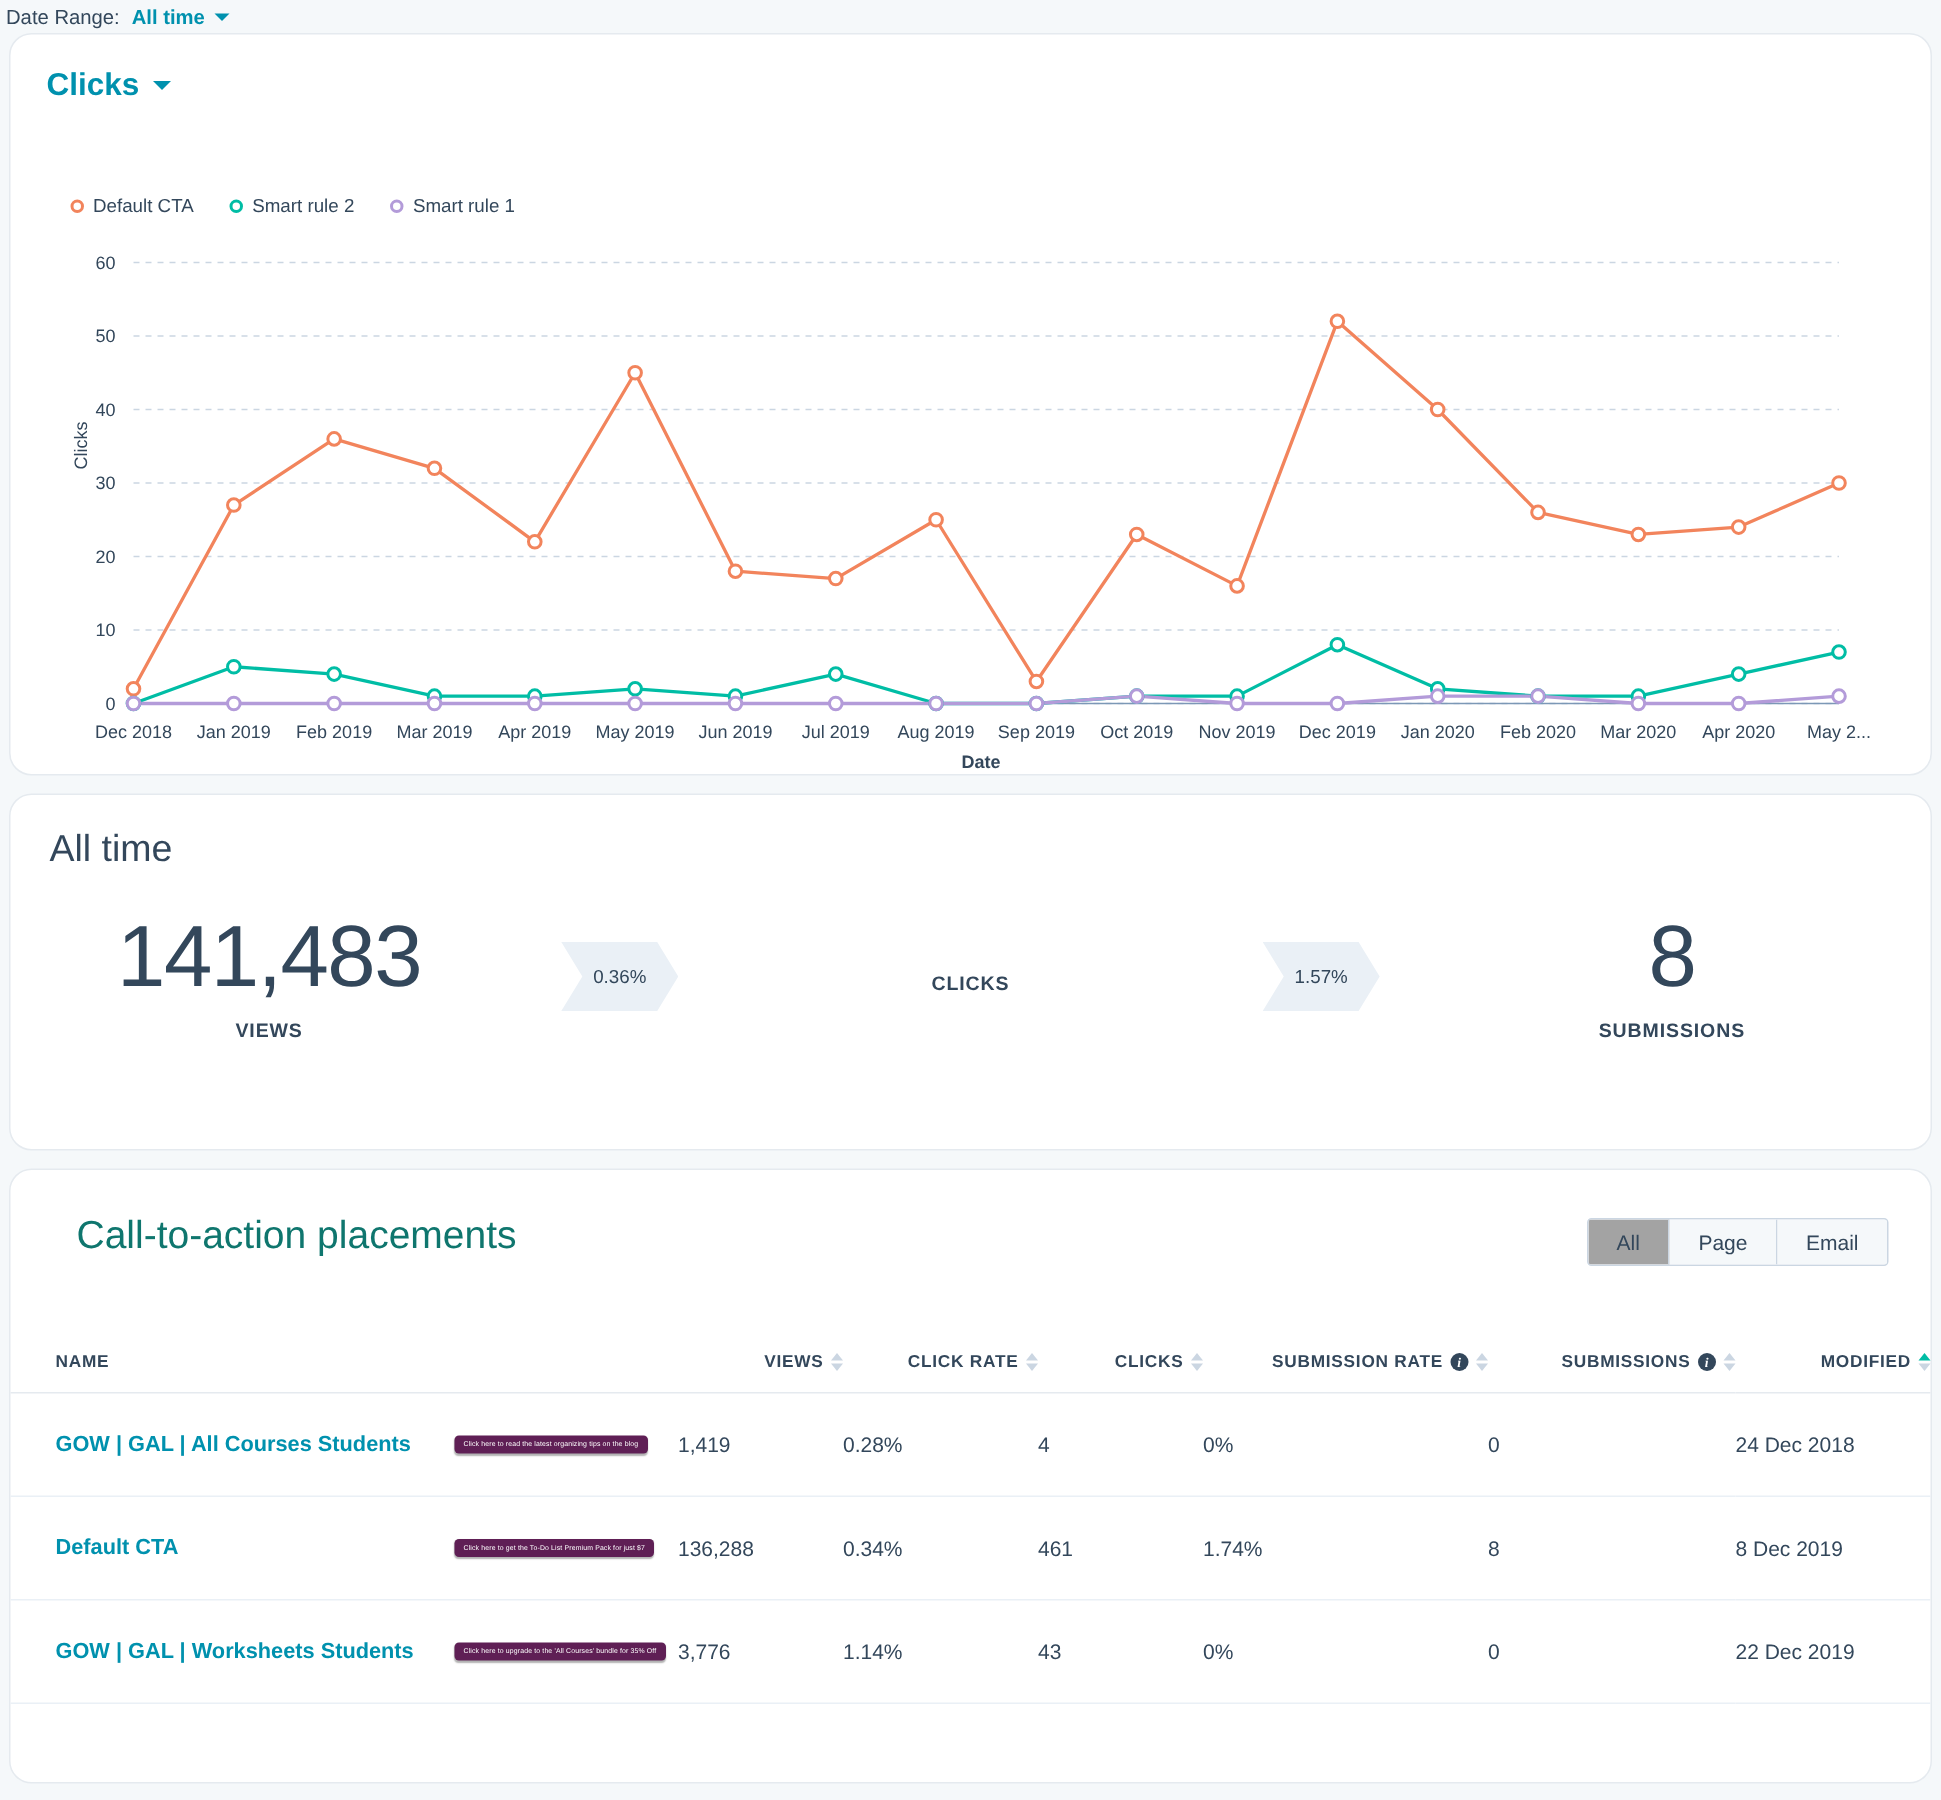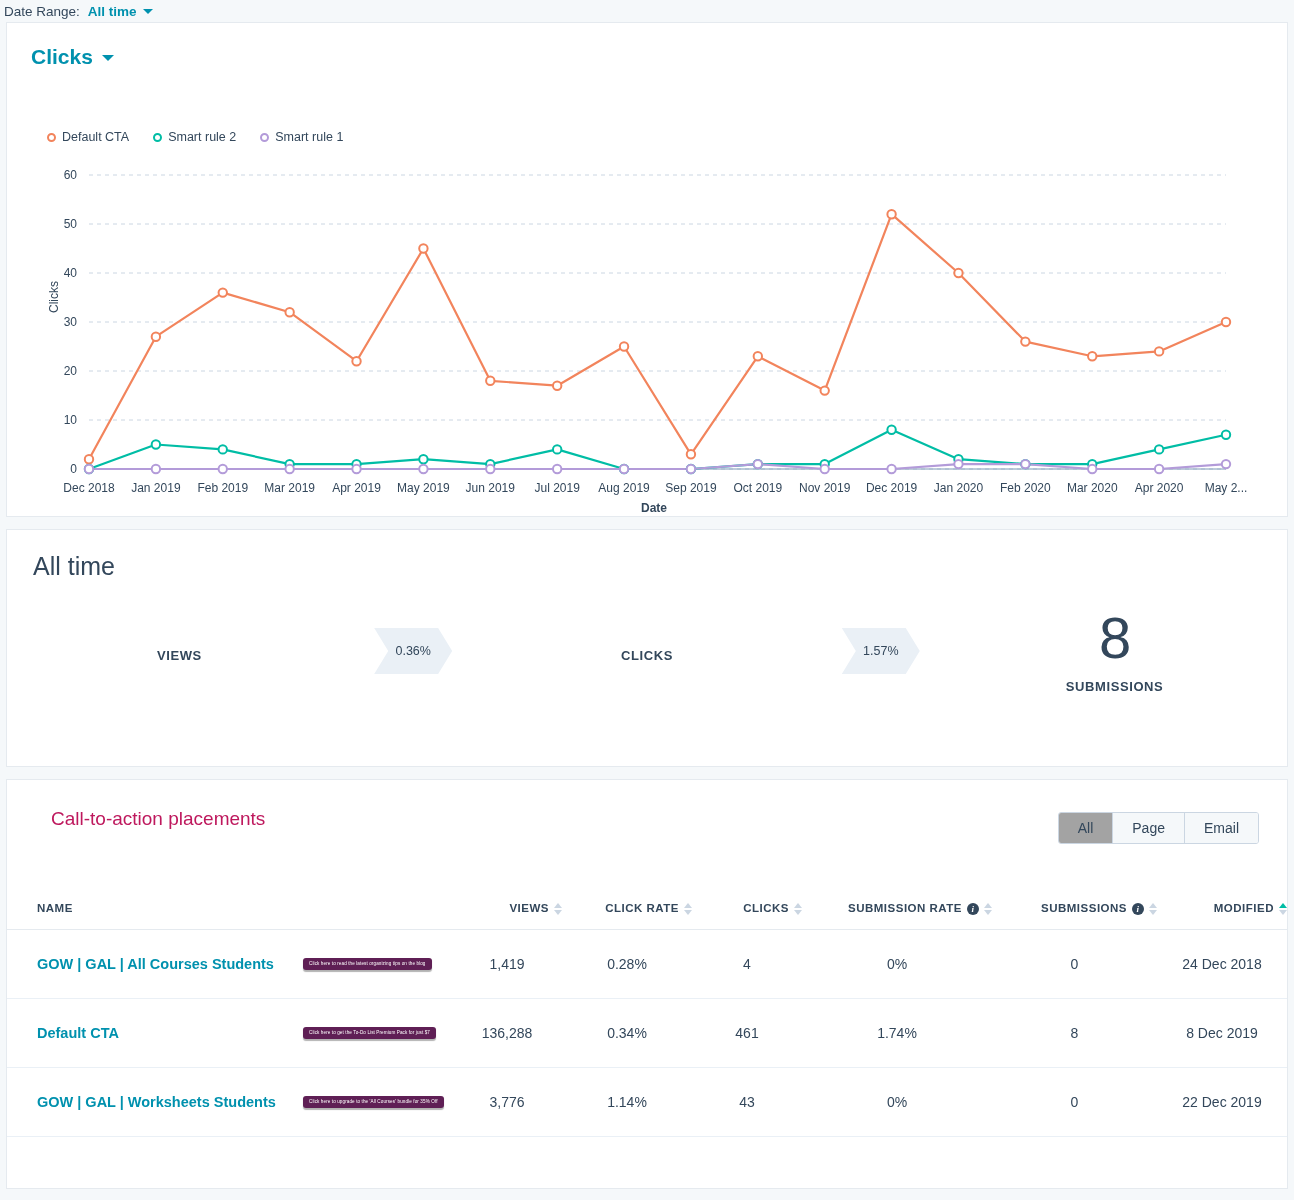--- a/index.html
+++ b/index.html
@@ -31,21 +31,21 @@
     width: 0; height: 0;
     border-left: 5px solid transparent;
     border-right: 5px solid transparent;
     border-top: 5px solid #0091ae;
     margin-left: 6px;
     vertical-align: middle;
   }
   .card {
     background: #fff;
     border: 1px solid #e5eaef;
-    border-radius: 0;
+    border-radius: 15px;
     margin: 0 6px 12px 6px;
   }
 
   
   #chart-card { height: 495px; position: relative; }
   .chart-title {
     position: absolute; left: 24px; top: 22px;
     font-size: 21px; font-weight: bold; color: #0091ae;
     cursor: pointer;
   }
@@ -94,42 +94,42 @@
   .stat-label { font-size: 13px; letter-spacing: .6px; color: #33475b; margin-top: 10px; font-weight: bold; }
   .chev {
     width: 78px; height: 46px; background: #eaf0f6;
     display: flex; align-items: center; justify-content: center;
     font-size: 12.5px; color: #33475b;
     clip-path: polygon(0 0, 82% 0, 100% 50%, 82% 100%, 0 100%, 18% 50%);
   }
 
   
   #table-card { height: 410px; position: relative; margin-bottom: 0; }
-  .table-title { position: absolute; left: 44px; top: 28px; font-size: 19px; color: #be185d; }
+  .table-title { position: absolute; left: 44px; top: 28px; font-size: 26px; color: #0f766e; }
   .segbtns {
     position: absolute; right: 28px; top: 32px;
     display: flex; border: 1px solid #cbd6e2; border-radius: 3px; overflow: hidden;
   }
   .segbtn {
     padding: 7px 19px; font-size: 14px; color: #33475b;
     background: #f5f8fa; border-right: 1px solid #cbd6e2; cursor: pointer;
   }
   .segbtn:last-child { border-right: none; }
   .segbtn.active { background: #a3a3a3; }
   table { position: absolute; top: 110px; left: 0; width: 100%; border-collapse: collapse; }
   thead th {
     font-size: 11.5px; letter-spacing: .5px; font-weight: bold;
     color: #33475b; padding: 12px 0 14px 0; border-bottom: 1px solid #e5eaef;
     white-space: nowrap;
   }
   th.c-name { text-align: left; padding-left: 30px; }
   th.num { text-align: right; }
   tbody td { padding: 26px 0; border-bottom: 1px solid #eaf0f6; font-size: 14px; color: #33475b; }
   td.c-name { padding-left: 30px; }
-  td.num { text-align: center; }
+  td.num { text-align: left; }
   .cta-link { color: #0091ae; font-weight: bold; font-size: 14.5px; cursor: pointer; }
   .name-cell { display: flex; gap: 0; }
   .cta-preview {
     display: inline-block; background: #5f1f55; color: #fff;
     border-radius: 3px; padding: 3px 6px; font-size: 4.6px;
     letter-spacing: .1px; white-space: nowrap; line-height: 1.3;
     box-shadow: 0 1px 1px rgba(0,0,0,.3);
   }
   .sorter { display: inline-flex; flex-direction: column; gap: 2px; margin-left: 5px; vertical-align: middle; }
   .ar-up, .ar-dn { width: 0; height: 0; border-left: 4px solid transparent; border-right: 4px solid transparent; }
@@ -239,20 +239,21 @@
         <circle cx="1152.1176470588234" cy="316" r="4.2" fill="#fff" stroke="#b39bd9" stroke-width="2"></circle>
         <circle cx="1219" cy="311.1" r="4.2" fill="#fff" stroke="#b39bd9" stroke-width="2"></circle>
       </svg><div class="ytick" style="top: 316px; left: 30px;">0</div><div class="ytick" style="top: 267px; left: 30px;">10</div><div class="ytick" style="top: 218px; left: 30px;">20</div><div class="ytick" style="top: 169px; left: 30px;">30</div><div class="ytick" style="top: 120px; left: 30px;">40</div><div class="ytick" style="top: 71px; left: 30px;">50</div><div class="ytick" style="top: 22px; left: 30px;">60</div><div class="xtick" style="left: 82px; top: 328px;">Dec 2018</div><div class="xtick" style="left: 148.882px; top: 328px;">Jan 2019</div><div class="xtick" style="left: 215.765px; top: 328px;">Feb 2019</div><div class="xtick" style="left: 282.647px; top: 328px;">Mar 2019</div><div class="xtick" style="left: 349.529px; top: 328px;">Apr 2019</div><div class="xtick" style="left: 416.412px; top: 328px;">May 2019</div><div class="xtick" style="left: 483.294px; top: 328px;">Jun 2019</div><div class="xtick" style="left: 550.176px; top: 328px;">Jul 2019</div><div class="xtick" style="left: 617.059px; top: 328px;">Aug 2019</div><div class="xtick" style="left: 683.941px; top: 328px;">Sep 2019</div><div class="xtick" style="left: 750.824px; top: 328px;">Oct 2019</div><div class="xtick" style="left: 817.706px; top: 328px;">Nov 2019</div><div class="xtick" style="left: 884.588px; top: 328px;">Dec 2019</div><div class="xtick" style="left: 951.471px; top: 328px;">Jan 2020</div><div class="xtick" style="left: 1018.35px; top: 328px;">Feb 2020</div><div class="xtick" style="left: 1085.24px; top: 328px;">Mar 2020</div><div class="xtick" style="left: 1152.12px; top: 328px;">Apr 2020</div><div class="xtick" style="left: 1219px; top: 328px;">May 2...</div></div>
   <div class="axis-title-x">Date</div>
 </div>
 
 <div class="card" id="stats-card">
   <div class="stats-title">All time</div>
   <div class="stats-row" id="stats-row">
       <div class="stat">
+        <div class="stat-num">141,483</div>
         <div class="stat-label">VIEWS</div>
       </div>
       <div class="chev">0.36%</div>
       <div class="stat">
         <div class="stat-label">CLICKS</div>
       </div>
       <div class="chev">1.57%</div>
       <div class="stat">
         <div class="stat-num">8</div>
         <div class="stat-label">SUBMISSIONS</div>

